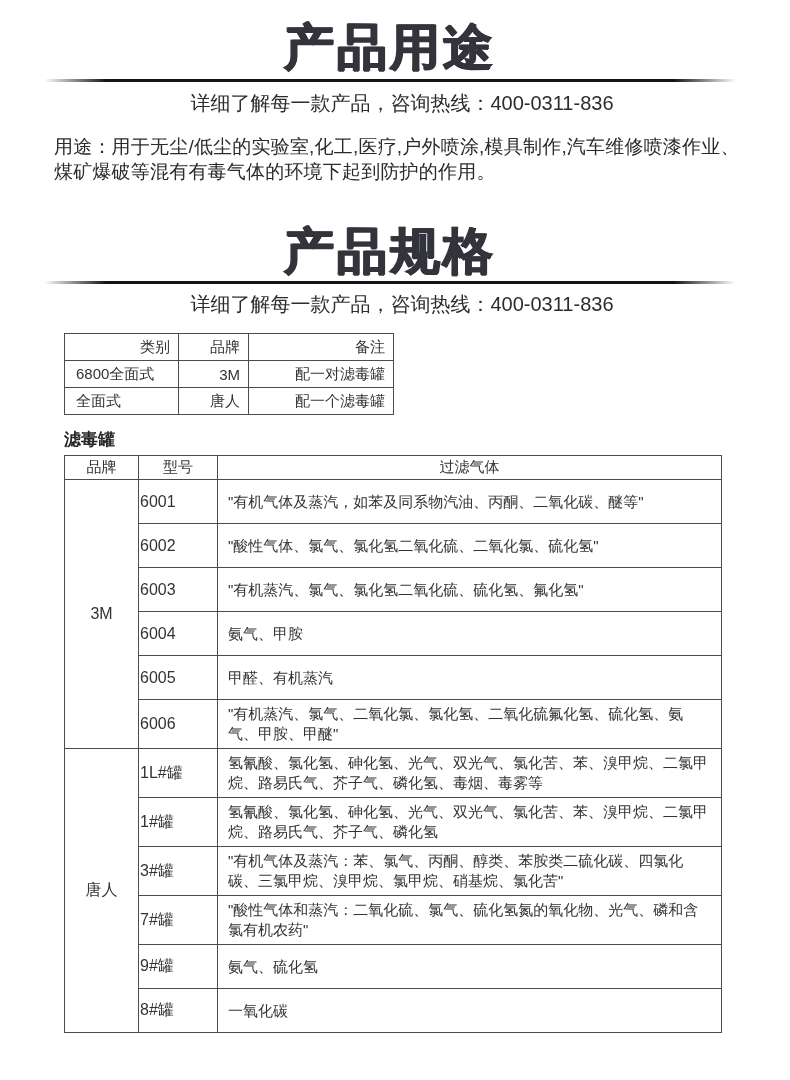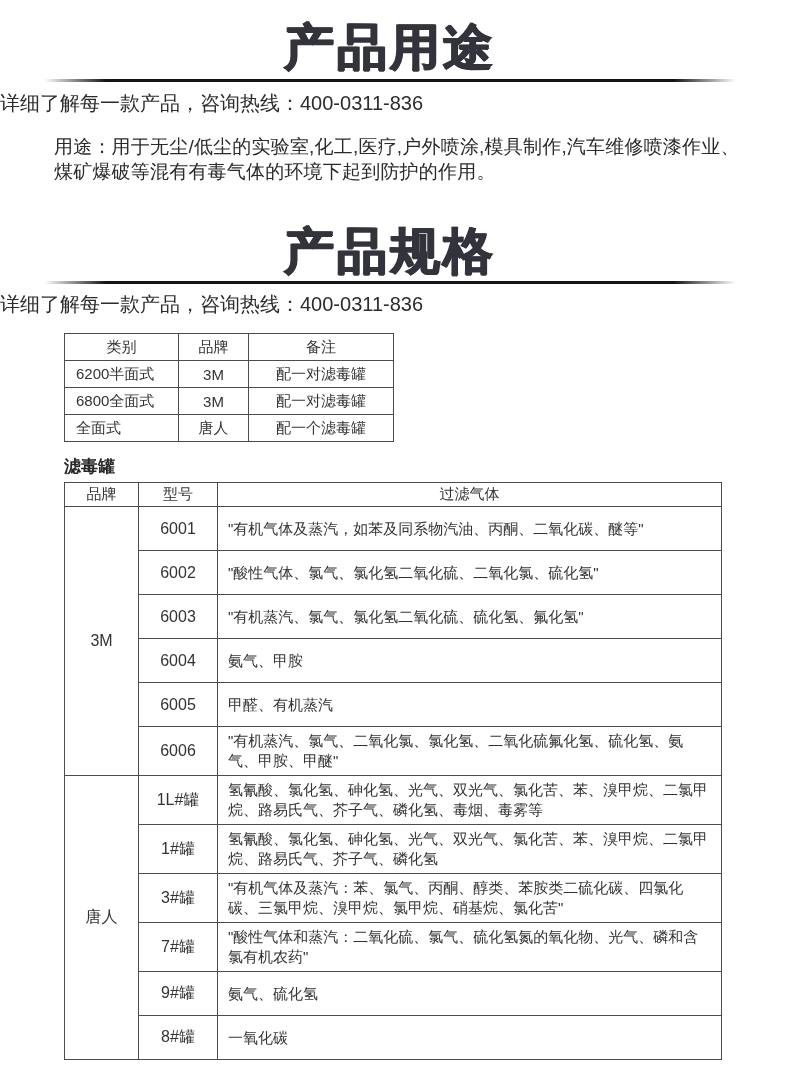--- a/index.html
+++ b/index.html
@@ -21,57 +21,57 @@
   .section-specs .big-title { padding-top:42px; }
 
   .divider {
     width:692px; height:3px; margin:7px auto 0;
     border-radius:2px;
     background:linear-gradient(90deg, rgba(20,20,24,0) 0%, #141418 9%, #141418 91%, rgba(20,20,24,0) 100%);
   }
   .section-specs .divider { margin-top:5px; }
 
   .subtitle {
-    margin:10px 0 0; text-align:left;
-    font-size:20px; line-height:22px; color:#2c2c2c;
+    margin:10px 0 0; text-align:center;
+    font-size:20px; line-height:22px; color:#2c2c2c;padding-left:24px;
   }
   .section-specs .subtitle { margin-top:9px; }
 
   .body-text {
     margin:20px 40px 0 54px;
     font-size:19px; line-height:25px; color:#2a2a2a;
     letter-spacing:0.2px;
   }
 
   table { border-collapse:collapse; table-layout:fixed; }
   th, td { border:1px solid #4c4c4c; }
 
   .spec-table { margin:18px 0 0 64px; width:329px; }
   .spec-table th, .spec-table td {
     height:27px; font-size:15px; font-weight:normal;
-    text-align:center; padding:0 8px; color:#333333;
+    text-align:right; padding:0 8px; color:#333333;
   }
   .spec-table td.cat { text-align:left; padding-left:11px; }
 
   .sub-heading {
     margin:16px 0 0 64px;
     font-size:17px; line-height:18px; font-weight:bold; color:#272727;
   }
 
   .cartridge-table { margin:6px 0 0 64px; width:657px; }
   .cartridge-table th {
     height:24px; font-size:15px; font-weight:normal;
     text-align:center; color:#333333;
   }
   .cartridge-table tbody tr { height:44px; }
   .cartridge-table td.brand {
     text-align:center; font-size:16px; color:#333333; vertical-align:middle;
   }
   .cartridge-table td.model {
-    text-align:center; font-size:16px; color:#333333; vertical-align:middle;
+    font-size:16px; color:#333333; vertical-align:middle;
   }
   .cartridge-table td.gases {
     text-align:left; font-size:15px; line-height:20px;
     padding:4px 10px; color:#333333; vertical-align:middle;
   }
 </style>
 </head>
 <body>
 
 <div class="page">
@@ -95,25 +95,20 @@
           <col style="width:145px">
         </colgroup>
       <thead>
         <tr>
           <th>类别</th>
           <th>品牌</th>
           <th>备注</th>
         </tr>
       </thead>
       <tbody>
-        <tr>
-          <td class="cat">6200半面式</td>
-          <td>3M</td>
-          <td>配一对滤毒罐</td>
-        </tr>
         <tr>
           <td class="cat">6800全面式</td>
           <td>3M</td>
           <td>配一对滤毒罐</td>
         </tr>
         <tr>
           <td class="cat">全面式</td>
           <td>唐人</td>
           <td>配一个滤毒罐</td>
         </tr>

